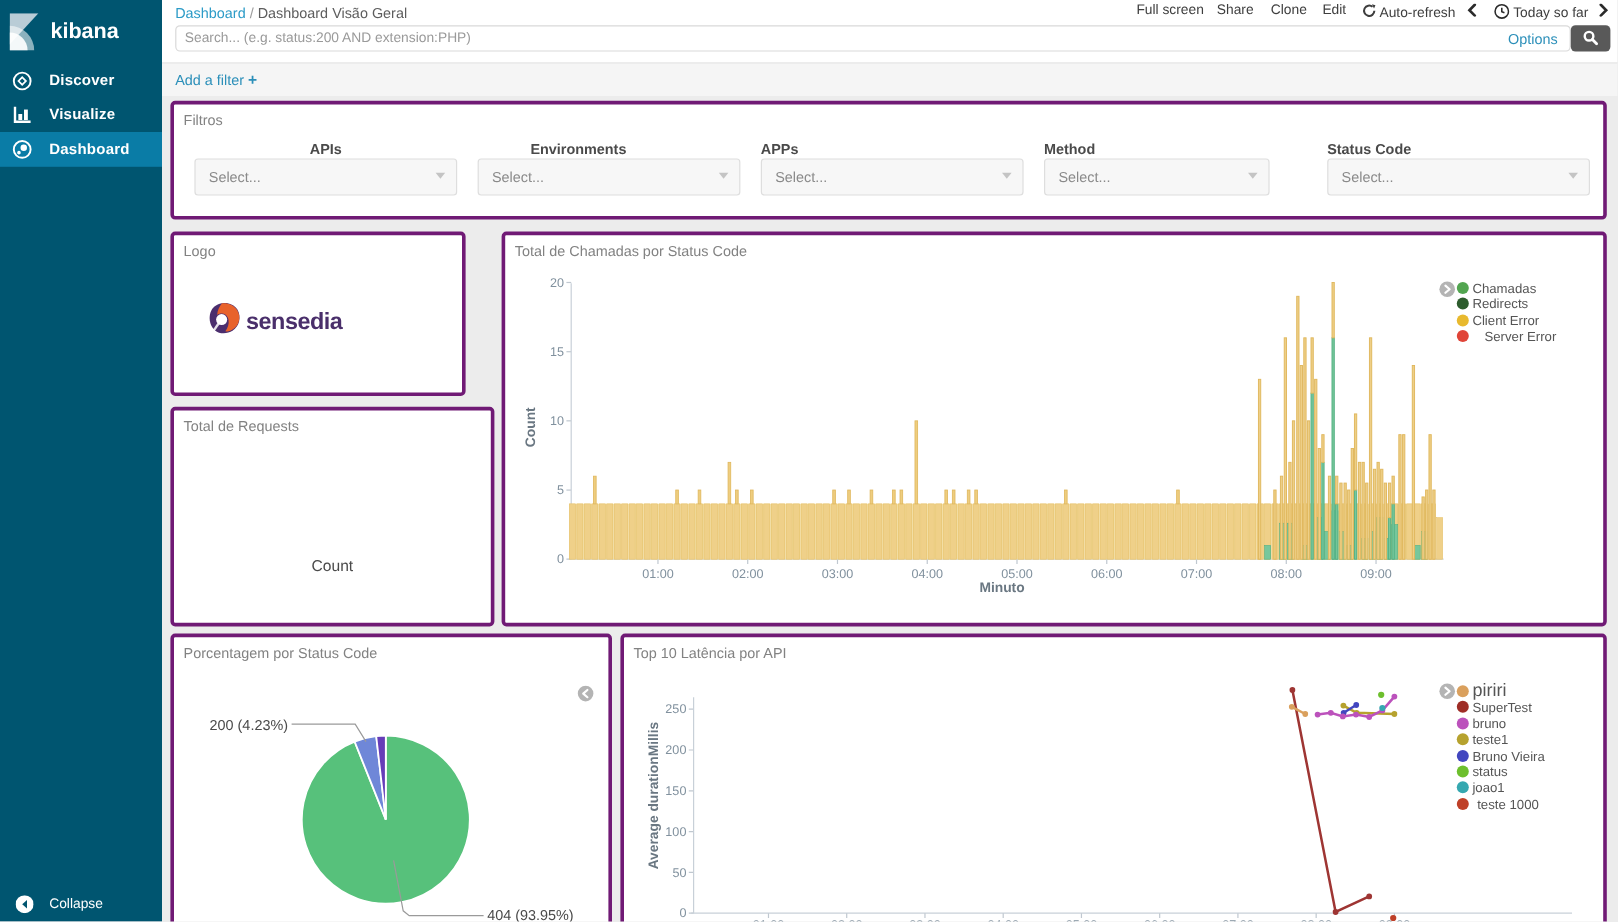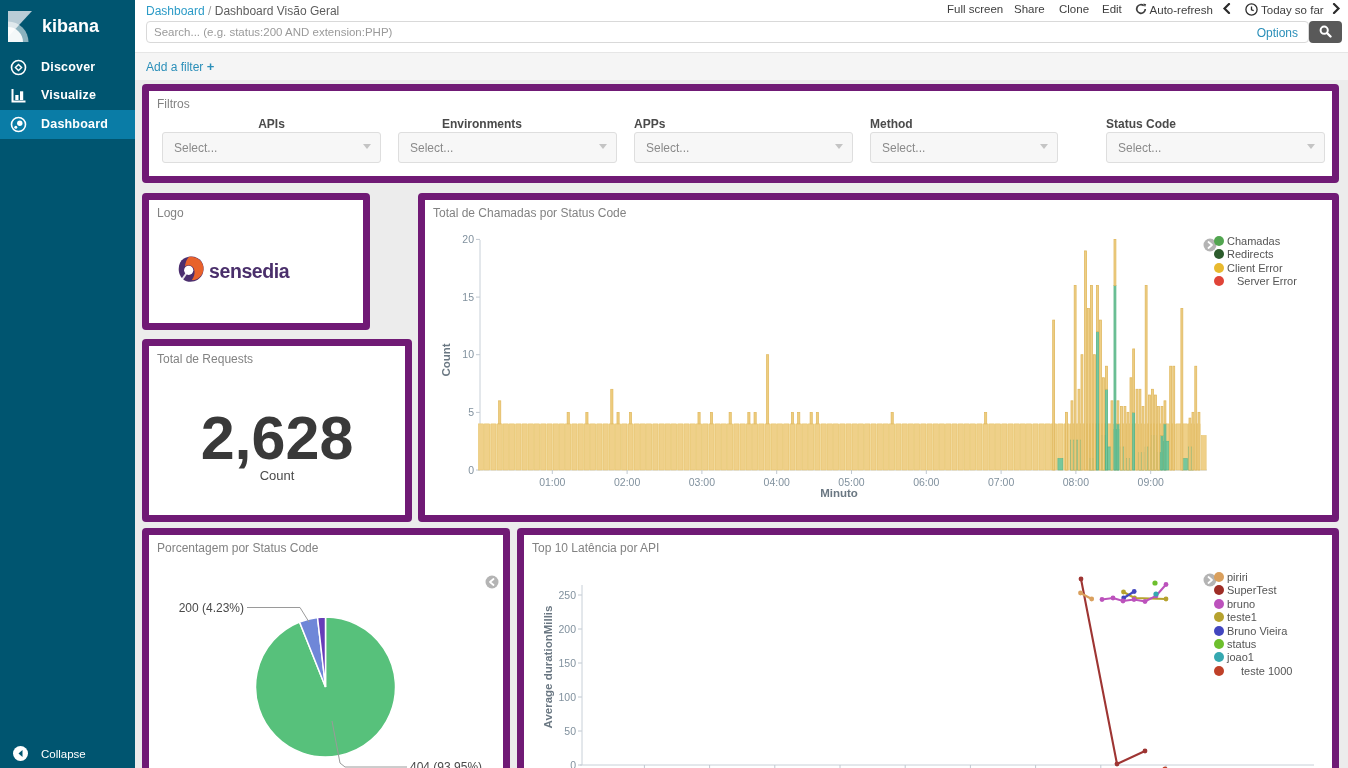--- a/index.html
+++ b/index.html
@@ -1,17 +1,17 @@
 <!DOCTYPE html>
 <html><head><meta charset="utf-8">
 <style>
 * { margin:0; padding:0; box-sizing:border-box; }
 body { font-family:"Liberation Sans",sans-serif; width:1348px; height:768px; overflow:hidden; background:#ececec; }
 .page { position:relative; width:1348px; height:768px; }
-.panel { position:absolute; background:#fff; border:7px solid #701a75; border-radius:4px; }
+.panel { position:absolute; background:#fff; border:3px solid #701a75; border-radius:4px; }
 .ptitle { position:absolute; left:8px; top:6px; font-size:12px; color:#828282; }
 .navitem { position:absolute; left:0; width:135px; height:29px; color:#fff; }
 .navitem .txt { position:absolute; left:41px; top:7px; font-size:12.5px; font-weight:600; letter-spacing:0.2px; }
 .navitem svg { position:absolute; left:10px; top:6px; }
 </style></head>
 <body>
 <div class="page">
 
 <div style="position:absolute;left:0;top:0;width:135px;height:768px;background:#005570;">
   <svg style="position:absolute;left:8px;top:11px;" width="25" height="31" viewBox="0 0 25 31">
@@ -133,34 +133,33 @@
       </div>
 <div style="position:absolute;left:964px;top:34px;width:219px;">
 <div style="font-size:12px;font-weight:bold;color:#4a4a4a;line-height:12px;">Status Code</div>
 <div style="margin-top:2px;height:31px;background:#f7f7f7;border:1px solid #dedede;border-radius:3px;position:relative;">
 <span style="position:absolute;left:11px;top:8px;font-size:12px;color:#8a8a8a;">Select...</span>
 <span style="position:absolute;right:9px;top:11px;width:0;height:0;border-left:4px solid transparent;border-right:4px solid transparent;border-top:5px solid #c4c4c4;"></span>
 </div>
       </div>
     </div>
 
-<div class="panel" style="left:142px;top:193px;width:228px;height:137px;">
+<div class="panel" style="left:142px;top:193px;width:246px;height:137px;">
   <div class="ptitle">Logo</div>
   <svg style="position:absolute;left:29px;top:56px;" width="150" height="30" viewBox="0 0 150 30">
     <path d="M6,2.5 C2.5,4.5 0.7,8.5 0.7,13 C0.7,18.5 3.5,23.5 8.5,25.2 C12,26.3 16.5,25.8 20,23.5 C22.5,21.8 24.5,19 25.2,16 C26,12.5 25.6,8.8 23.8,6 C21.3,2.2 16.8,0.3 12.5,0.6 C10.2,0.8 7.8,1.5 6,2.5 Z" fill="#4b2e6e"></path>
     <path d="M11,0.8 C16,0.2 21,2.4 23.6,6.3 C25.6,9.4 26,13.2 24.8,16.5 C23.4,20.3 20.3,23 16.5,24 C15.5,24.2 14.6,24.2 13.8,24 C15.8,21.3 16.9,18.2 16.5,15 C16.1,11.9 14.2,9.6 11.2,9.3 C9.6,9.15 8.1,9.6 6.9,10.5 C7.3,6.7 8.8,3.2 11,0.8 Z" fill="#e8622b"></path>
     <circle cx="10.7" cy="14.3" r="4.6" fill="#ffffff"></circle>
     <path d="M3.2,24.8 L8.6,17" stroke="#ffffff" stroke-width="2" opacity="0.85" fill="none"></path>
     <text x="31" y="22" font-size="19.5" font-weight="bold" fill="#4a2f6b" letter-spacing="-0.4">sensedia</text>
   </svg>
 </div>
 
 <div class="panel" style="left:142px;top:339px;width:270px;height:183px;">
   <div class="ptitle">Total de Requests</div>
-  <div style="position:absolute;left:0;top:57px;width:100%;text-align:center;font-size:61px;font-weight:bold;color:#393939;">2,628</div>
   <div style="position:absolute;left:0;top:122px;width:100%;text-align:center;font-size:13px;color:#4a4a4a;">Count</div>
 </div>
 
 <div class="panel" style="left:418px;top:193px;width:921px;height:329px;">
   <div class="ptitle">Total de Chamadas por Status Code</div>
   <svg style="position:absolute;left:0;top:0;" width="919" height="327" viewBox="0 0 919 327">
     <g font-family="Liberation Sans,sans-serif">
     <text x="49" y="273.5" text-anchor="end" font-size="10.5" fill="#81919e">0</text>
 <line x1="51" y1="270.0" x2="55" y2="270.0" stroke="#c0c8d0" stroke-width="1"></line>
 <text x="49" y="215.9" text-anchor="end" font-size="10.5" fill="#81919e">5</text>
@@ -482,21 +481,21 @@
 <circle cx="632" cy="59" r="2.6" fill="#35a8b0"></circle>
 <circle cx="641" cy="234" r="2.6" fill="#bf4028"></circle>
     <text x="28" y="132" font-size="11.5" font-weight="bold" fill="#6a7782" transform="rotate(-90 28 132)" text-anchor="middle">Average durationMillis</text>
     </g>
   </svg>
   <svg style="position:absolute;left:679px;top:38px;" width="14" height="14" viewBox="-7 -7 14 14">
         <circle cx="0" cy="0" r="6.5" fill="#b4b4b4"></circle>
         <path d="M-1.5,-3 L2,0 L-1.5,3" fill="none" stroke="#fff" stroke-width="1.8" stroke-linecap="round" stroke-linejoin="round"></path>
       </svg>
 </div>
-<div style="position:absolute;left:1214px;top:567.0px;height:13px;white-space:nowrap;"><span style="display:inline-block;width:10px;height:10px;border-radius:50%;background:#daa05d;vertical-align:-1px;"></span><span style="margin-left:3px;font-size:11px;color:#555;">piriri</span></div>
+<div style="position:absolute;left:1214px;top:567.0px;height:13px;white-space:nowrap;"><span style="display:inline-block;width:10px;height:10px;border-radius:50%;background:#daa05d;vertical-align:-1px;"></span><span style="margin-left:3px;font-size:15px;color:#555;">piriri</span></div>
 <div style="position:absolute;left:1214px;top:580.4px;height:13px;white-space:nowrap;"><span style="display:inline-block;width:10px;height:10px;border-radius:50%;background:#9e2d26;vertical-align:-1px;"></span><span style="margin-left:3px;font-size:11px;color:#555;">SuperTest</span></div>
 <div style="position:absolute;left:1214px;top:593.8px;height:13px;white-space:nowrap;"><span style="display:inline-block;width:10px;height:10px;border-radius:50%;background:#bc52bc;vertical-align:-1px;"></span><span style="margin-left:3px;font-size:11px;color:#555;">bruno</span></div>
 <div style="position:absolute;left:1214px;top:607.2px;height:13px;white-space:nowrap;"><span style="display:inline-block;width:10px;height:10px;border-radius:50%;background:#b6a22e;vertical-align:-1px;"></span><span style="margin-left:3px;font-size:11px;color:#555;">teste1</span></div>
 <div style="position:absolute;left:1214px;top:620.6px;height:13px;white-space:nowrap;"><span style="display:inline-block;width:10px;height:10px;border-radius:50%;background:#4246bf;vertical-align:-1px;"></span><span style="margin-left:3px;font-size:11px;color:#555;">Bruno Vieira</span></div>
 <div style="position:absolute;left:1214px;top:634.0px;height:13px;white-space:nowrap;"><span style="display:inline-block;width:10px;height:10px;border-radius:50%;background:#6dbf2d;vertical-align:-1px;"></span><span style="margin-left:3px;font-size:11px;color:#555;">status</span></div>
 <div style="position:absolute;left:1214px;top:647.4px;height:13px;white-space:nowrap;"><span style="display:inline-block;width:10px;height:10px;border-radius:50%;background:#35a8b0;vertical-align:-1px;"></span><span style="margin-left:3px;font-size:11px;color:#555;">joao1</span></div>
-<div style="position:absolute;left:1214px;top:660.8px;height:13px;white-space:nowrap;"><span style="display:inline-block;width:10px;height:10px;border-radius:50%;background:#bf4028;vertical-align:-1px;"></span><span style="margin-left:17px;font-size:11px;color:#555;">teste 1000</span></div>
+<div style="position:absolute;left:1214px;top:660.8px;height:13px;white-space:nowrap;"><span style="display:inline-block;width:10px;height:10px;border-radius:50%;background:#bf4028;vertical-align:-1px;"></span><span style="margin-left:7px;font-size:11px;color:#555;">teste 1000</span></div>
 
 </div>
 </body></html>

